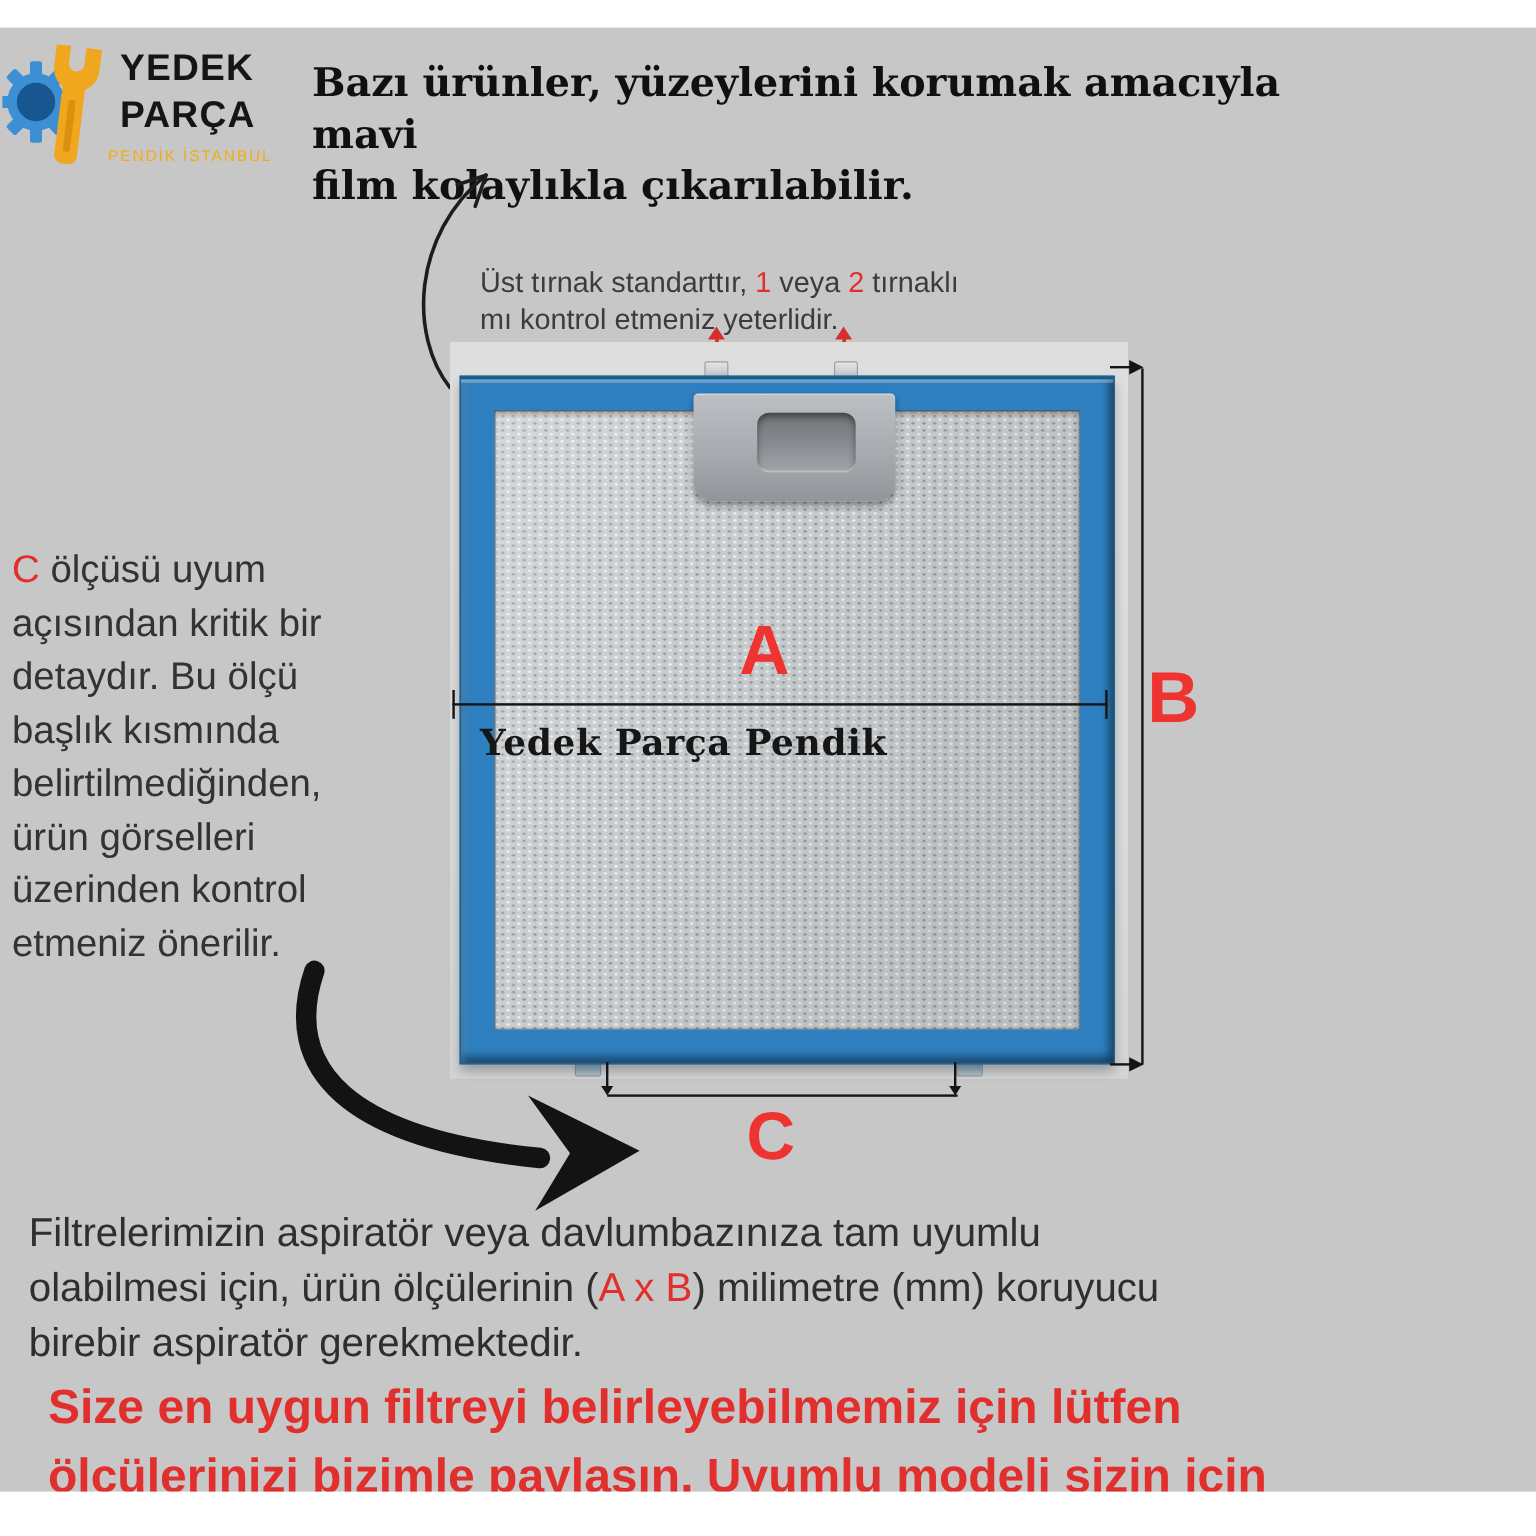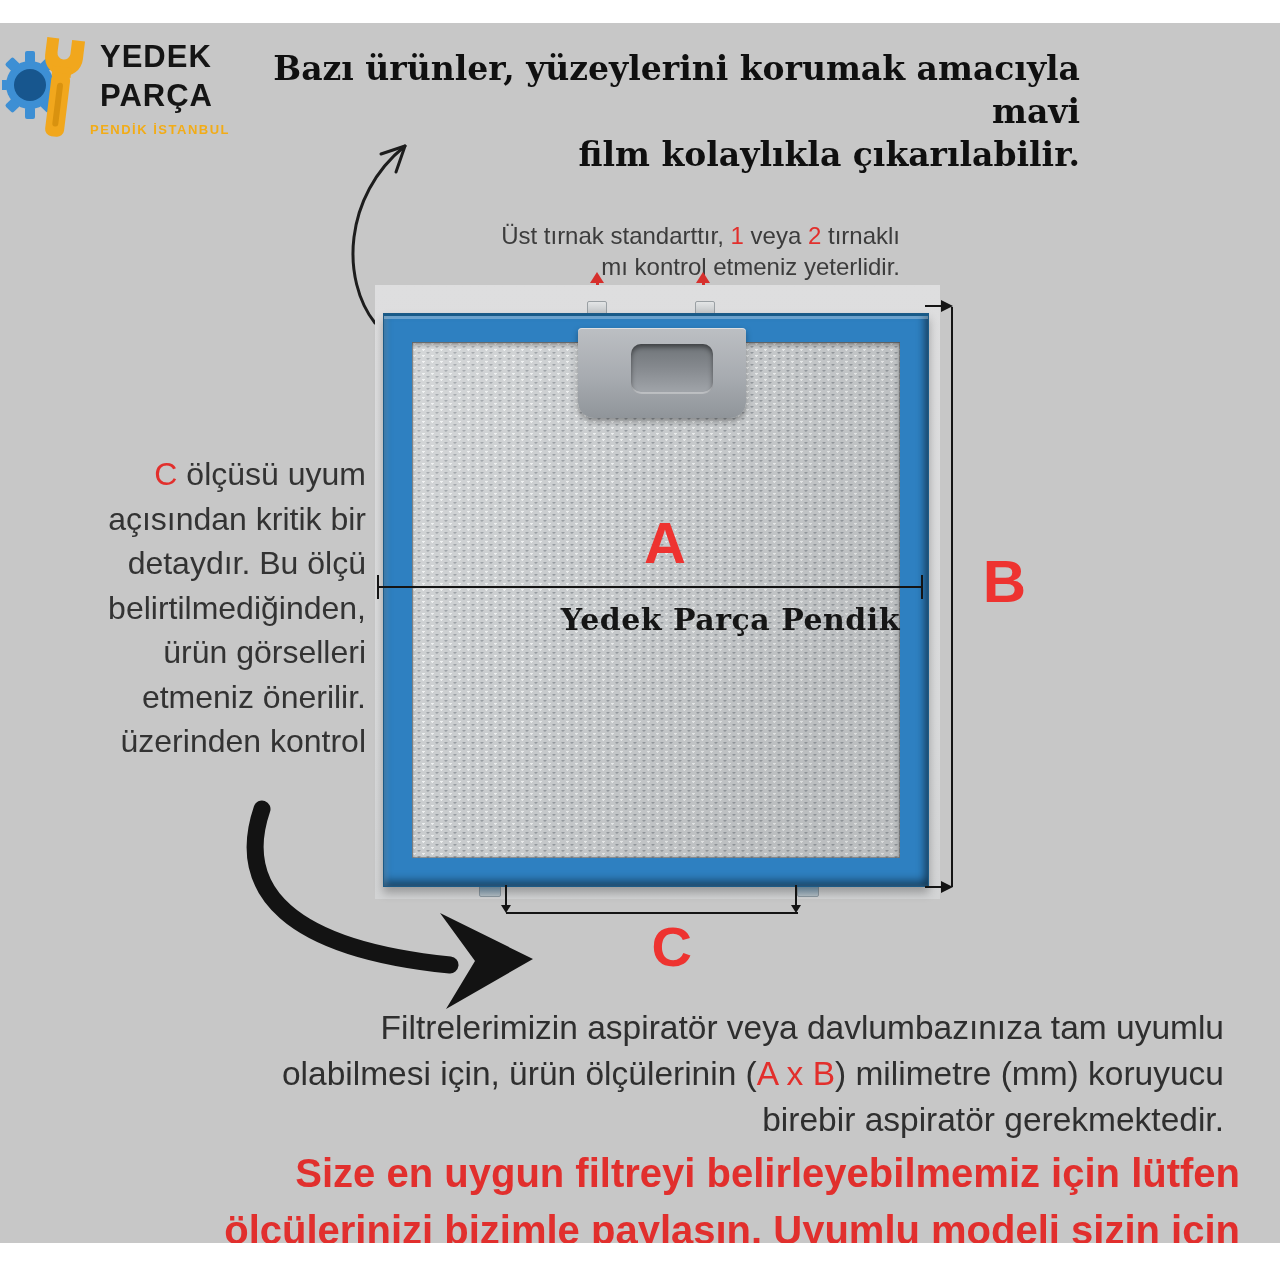--- a/index.html
+++ b/index.html
@@ -3,26 +3,26 @@
 <meta charset="utf-8">
 <style>
   html,body{margin:0;padding:0;}
   #canvas{
     position:relative; width:1280px; height:1220px; overflow:hidden;
     background:#c7c7c7;
     font-family:"Liberation Sans", sans-serif;
     margin-top:23px;
   }
   .abs{position:absolute;}
-  .center{text-align:right;}
+  .center{text-align:left;}
 
   
   .logo-text{left:100px; top:14px; color:#151515; font-weight:800;
     font-size:31px; line-height:39px; letter-spacing:1px;}
-  .logo-sub{left:90px; top:99px; color:#f2ac17; font-weight:700;
+  .logo-sub{left:90px; top:99px; color:#f2ac17; font-weight:400;
     font-size:13px; letter-spacing:1.5px;}
 
   
   .headline{left:260px; top:24px; width:820px; color:#101010;
     font-family:"DejaVu Serif", serif; font-weight:700;
     font-size:33px; line-height:43px;}
 
   
   .tab-note{left:400px; top:197px; width:500px; color:#3c3c3c;
     font-size:24px; line-height:31px; font-weight:400;}
@@ -187,24 +187,25 @@
     <div class="stem"></div>
     <div class="head"></div>
   </div>
   <div class="abs dim-line-c"></div>
   <div class="abs dim-label label-c center">C</div>
 
   <div class="abs left-note center">
     <div><span class="red">C</span><span> ölçüsü uyum</span></div>
     <div>açısından kritik bir</div>
     <div>detaydır. Bu ölçü</div>
+    <div>başlık kısmında</div>
     <div>belirtilmediğinden,</div>
     <div>ürün görselleri</div>
+    <div>üzerinden kontrol</div>
     <div>etmeniz önerilir.</div>
-    <div>üzerinden kontrol</div>
   </div>
 
   <svg class="abs" style="left:228px; top:768px;" width="330" height="232" viewBox="0 0 330 232">
     <path d="M 34 18 C 6 100, 62 158, 222 174" fill="none" stroke="#131313" stroke-width="17" stroke-linecap="round"></path>
     <path d="M 212 122 L 305 168 L 218 218 L 247 170 Z" fill="#131313"></path>
   </svg>
 
   <div class="abs fit-note center">
     <div>Filtrelerimizin aspiratör veya davlumbazınıza tam uyumlu</div>
     <div><span>olabilmesi için, ürün ölçülerinin (</span><span class="red">A x B</span><span>) milimetre (mm) koruyucu</span></div>

